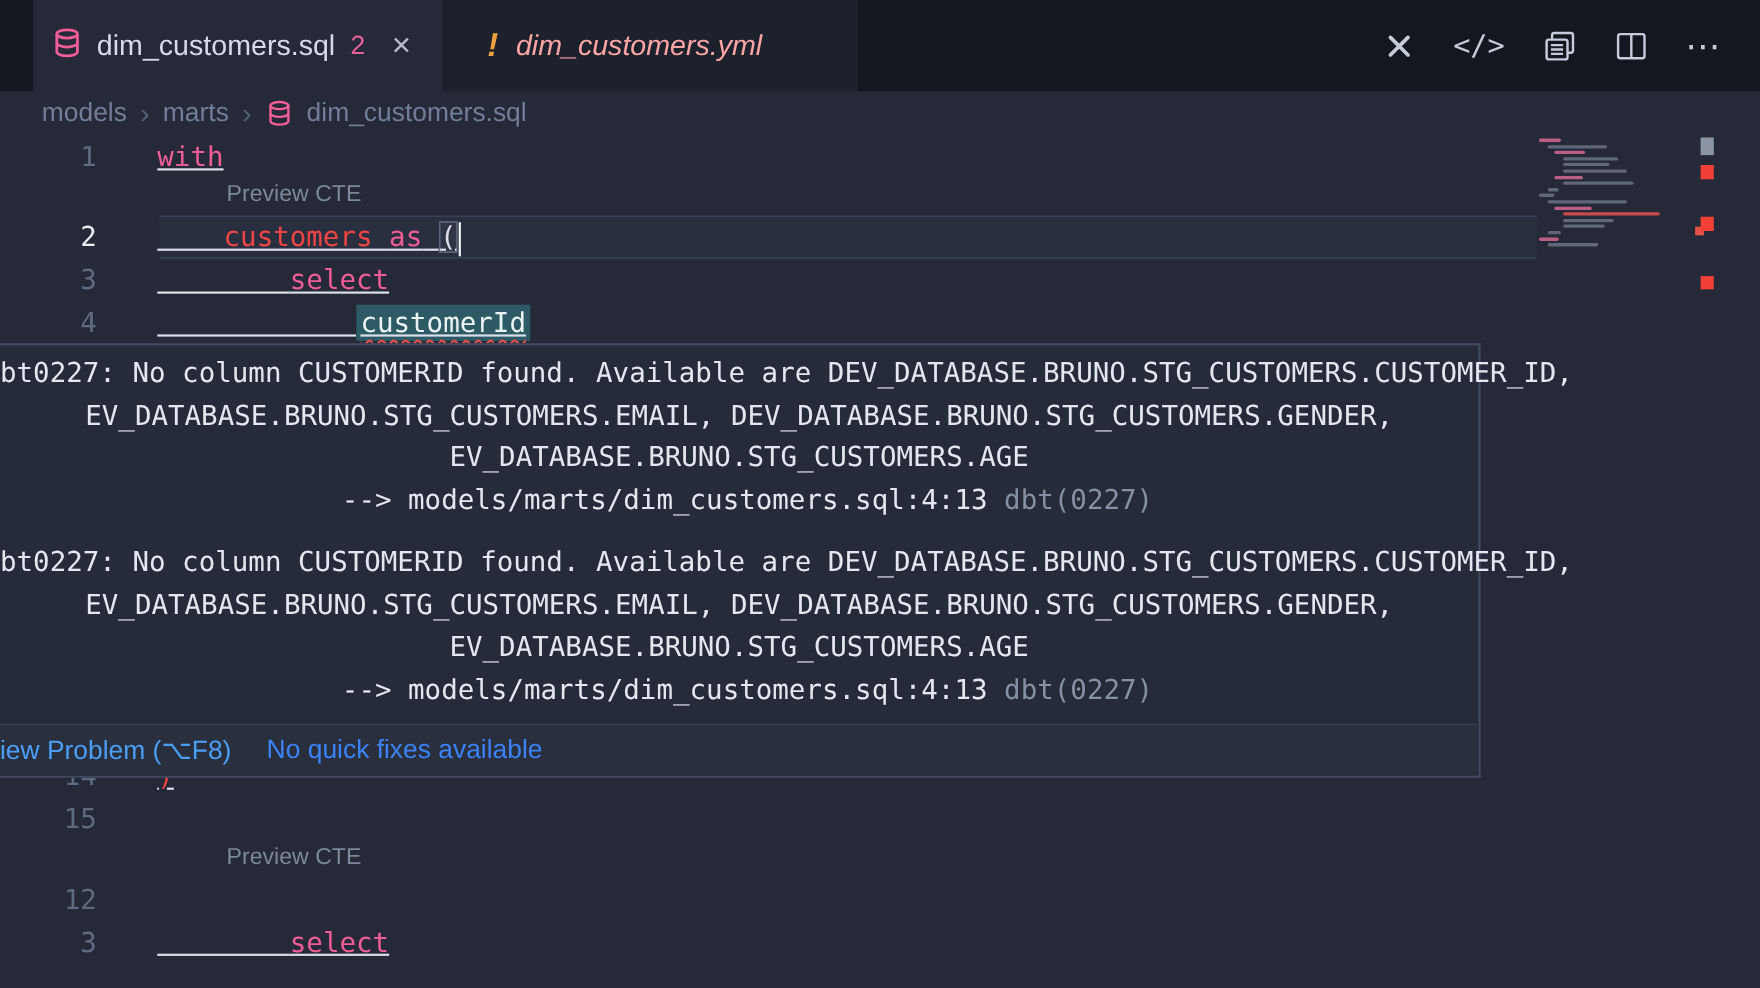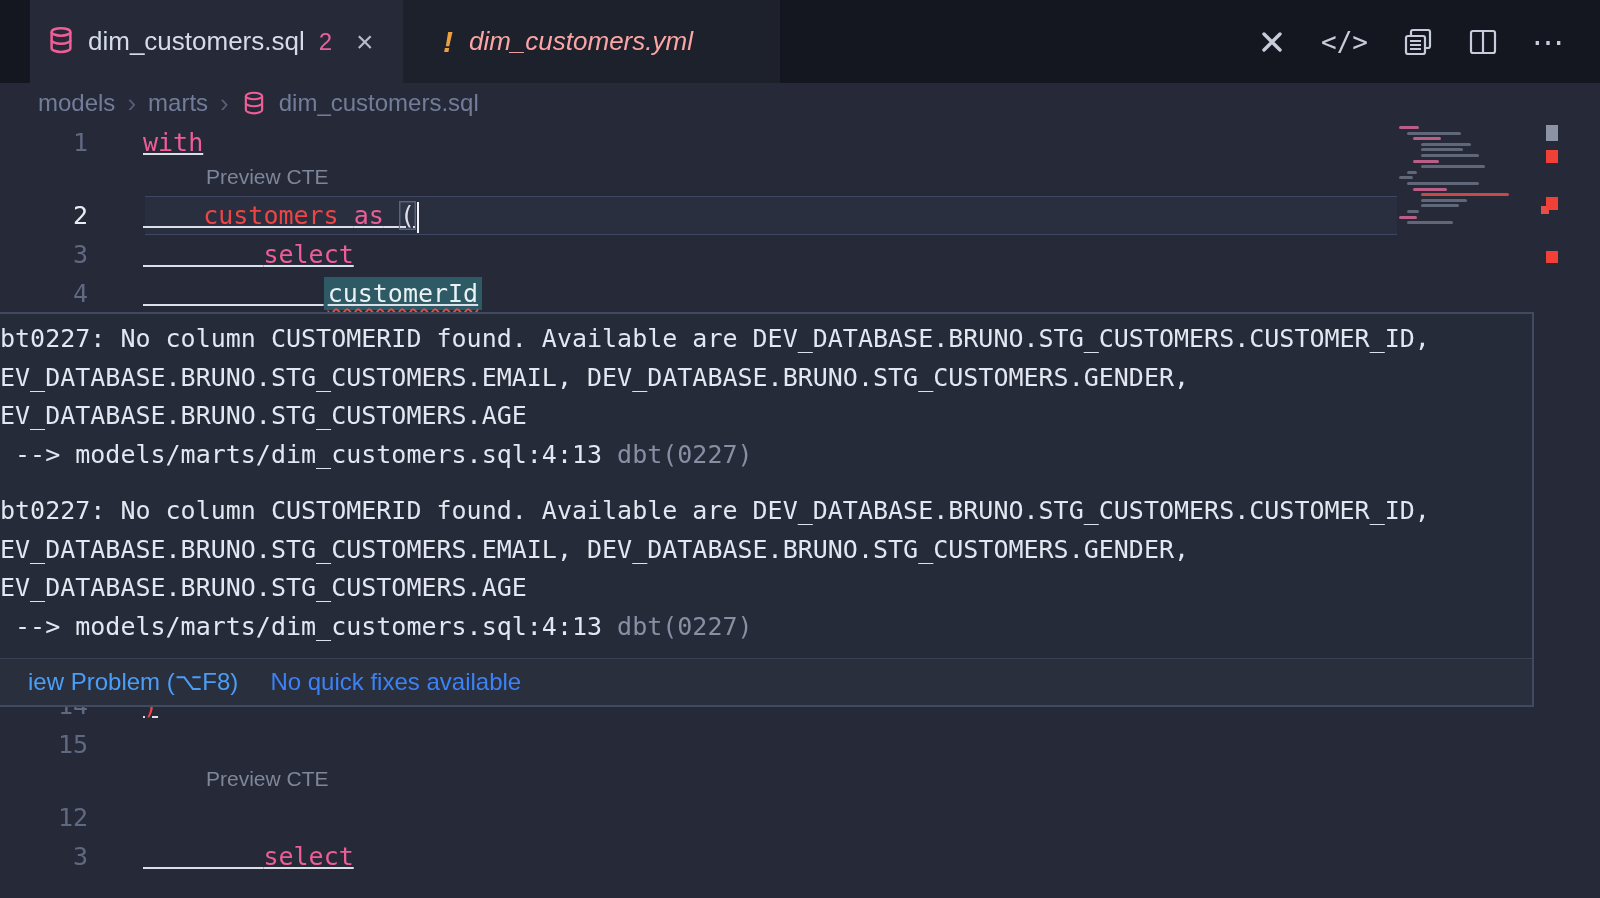--- a/index.html
+++ b/index.html
@@ -56,30 +56,30 @@
   .mrow.txt{background:#9aa3b7;opacity:.5;}
   .mrow.pink{background:#e06a9b;opacity:.8;}
   .mrow.err{background:#e3504a;opacity:.85;}
   .errdot{position:absolute;right:-6px;top:80px;width:8px;height:8px;background:#e3504a;}
   #ruler{position:absolute;top:0;right:42px;width:12px;height:100%;}
   .rmark{position:absolute;left:0;width:12px;}
   .rmark.red{background:#f04038;}
   .rmark.grey{background:#8b93a5;}
 
   
-  #hover{position:absolute;top:312px;left:0;width:1534px;background:#262b39;
-         border:2px solid #424a60;border-left:none;box-sizing:border-box;z-index:10;}
+  #hover{position:absolute;top:312px;left:0;width:1346px;background:#262b39;
+         border:2px solid #424a60;border-left:none;box-sizing:border-box;z-index:10;text-align:center;}
   #diags{padding-top:6px;}
   .diag{margin-bottom:18px;}
   .diag:last-child{margin-bottom:0;}
   .dline{white-space:pre;font:25px/38.5px "DejaVu Sans Mono",monospace;color:#e3e7f1;}
   .src{color:#878fa3;}
   #hover-status{margin-top:12px;height:46px;border-top:1.5px solid #3a4154;background:#2a2f3e;
                 display:flex;align-items:center;font-size:24px;}
-  .problem-link{color:#4b9ef6;margin-right:32px;cursor:pointer;padding-left:28px;}
+  .problem-link{color:#4b9ef6;margin-right:32px;cursor:pointer;}
   .status-msg{color:#3b82f6;}
 </style>
 </head>
 <body>
 
 <div class="tabbar">
   <div class="tab" id="tab-sql">
     <span>
       <svg width="30" height="30" viewBox="0 0 24 24" fill="none" stroke="#ef5e97" stroke-width="2">
         <ellipse cx="12" cy="5.5" rx="7.5" ry="3"></ellipse>

